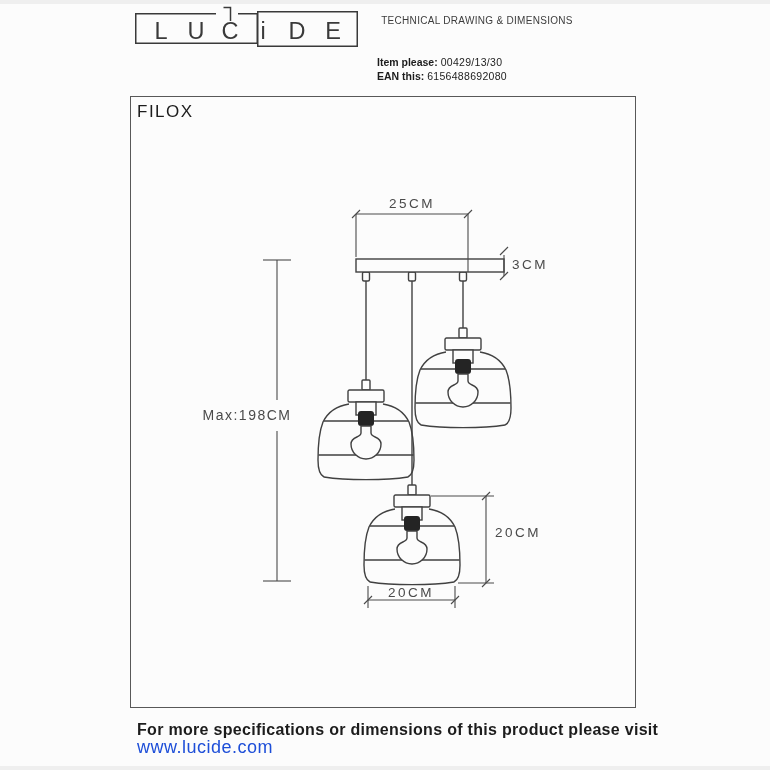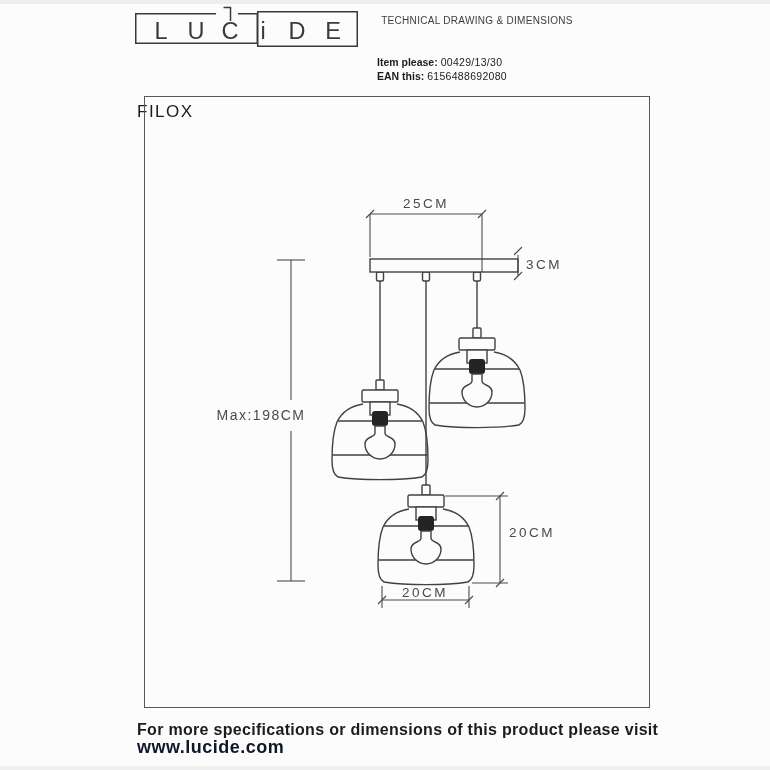--- a/index.html
+++ b/index.html
@@ -24,42 +24,42 @@
     font-size:17px;font-weight:normal;letter-spacing:1.5px;color:#1c1c1c;margin-top:39px;
   }
   .item-block{
     position:absolute;left:377px;top:56px;
     font-size:10.5px;font-weight:bold;line-height:13.5px;color:#1c1c1c;
   }
   .item-block .val{font-weight:normal;letter-spacing:.3px;}
 
   
   .frame{
-    position:absolute;left:144px;top:96px;width:504px;height:610px;
+    position:absolute;left:130px;top:96px;width:504px;height:610px;
     border:1.5px solid #585858;background:transparent;
   }
   .frame svg{position:absolute;left:0;top:0;width:100%;height:100%;}
 
   .ln{fill:none;stroke:#414141;stroke-width:1.4;}
   .wf{fill:#fcfcfc;stroke:#414141;stroke-width:1.4;}
   .dim{fill:none;stroke:#4a4a4a;stroke-width:1.1;}
   .dimtext{
     font-family:"Liberation Sans", sans-serif;
     font-size:13.5px;letter-spacing:2.5px;fill:#4a4a4a;
   }
   .dimtext.max{font-size:14px;letter-spacing:1.5px;}
 
   
   .footer-note{
     position:absolute;left:137px;top:721px;
     font-size:16px;font-weight:bold;color:#1c1c1c;letter-spacing:.3px;
   }
   .footer-site{
     position:absolute;left:137px;top:737px;
-    font-size:18px;font-weight:bold;color:#0f172a;letter-spacing:.5px;
+    font-size:18px;font-weight:normal;color:#1d4ed8;letter-spacing:.5px;
   }
 </style>
 </head>
 <body>
 
 <div class="edge top"></div>
 <div class="edge bottom"></div>
 
 <svg class="logo-svg" viewBox="130 0 240 60" aria-hidden="true">
   <rect x="135.75" y="13.75" width="121.5" height="29.5" fill="none" stroke="#3a3a3a" stroke-width="1.5"></rect>

